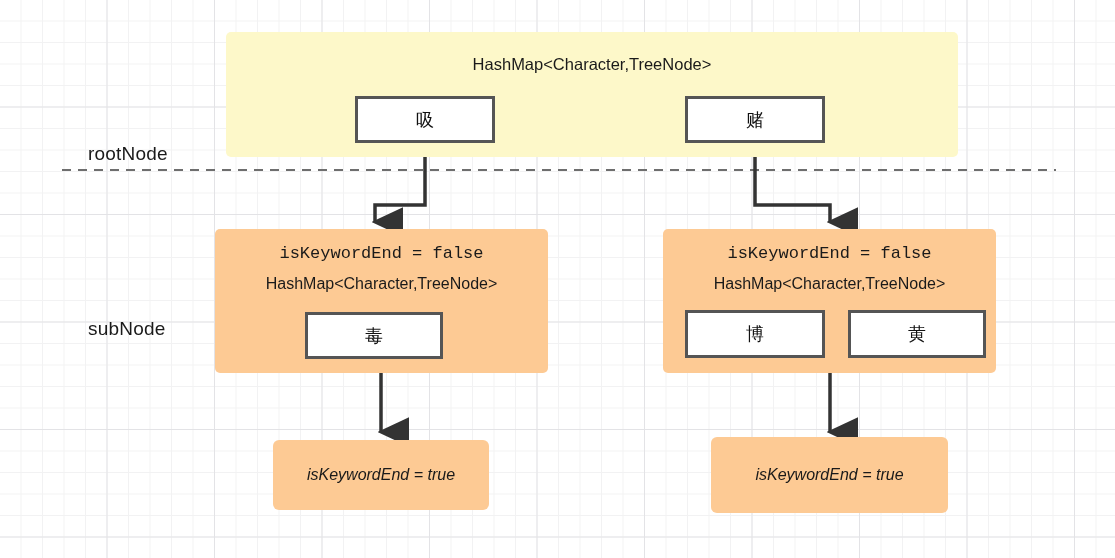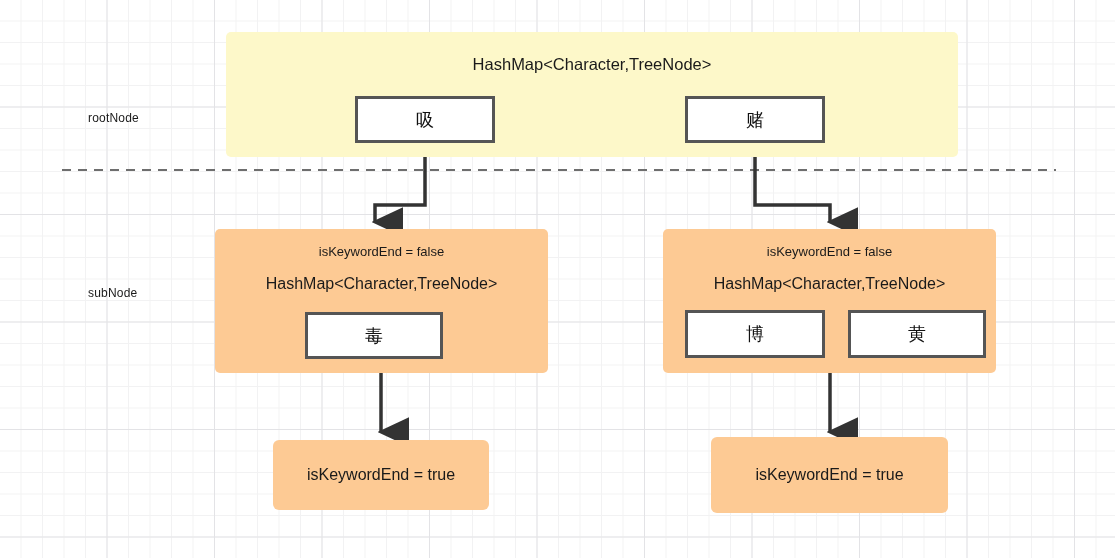--- a/index.html
+++ b/index.html
@@ -38,24 +38,25 @@
     position: absolute;
     left: 0;
     top: 0;
     width: 1115px;
     height: 558px;
     pointer-events: none;
   }
 
   .side-label {
     position: absolute;
-    font-size: 12px;
+    font-size: 19px;
     color: #1a1a1a;
     white-space: nowrap;
     letter-spacing: 0.2px;
+    margin-top: 32px;
   }
 
   .root-container {
     position: absolute;
     background: #fdf8c9;
     border-radius: 5px;
     box-sizing: border-box;
   }
 
   .sub-container {
@@ -66,40 +67,42 @@
   }
 
   .leaf-box {
     position: absolute;
     background: #fdca94;
     border-radius: 6px;
     box-sizing: border-box;
     display: flex;
     align-items: center;
     justify-content: center;
+    font-style: italic;
   }
 
   .container-title {
     position: absolute;
     left: 0;
     right: 0;
     text-align: center;
     font-size: 16.5px;
     color: #1a1a1a;
     white-space: nowrap;
   }
 
   .sub-line1 {
     position: absolute;
     left: 0;
     right: 0;
     text-align: center;
-    font-size: 13px;
+    font-size: 17px;
     color: #1a1a1a;
     white-space: nowrap;
+    font-family: Liberation Mono, monospace;
   }
 
   .sub-line2 {
     position: absolute;
     left: 0;
     right: 0;
     text-align: center;
     font-size: 16px;
     color: #1a1a1a;
     white-space: nowrap;

